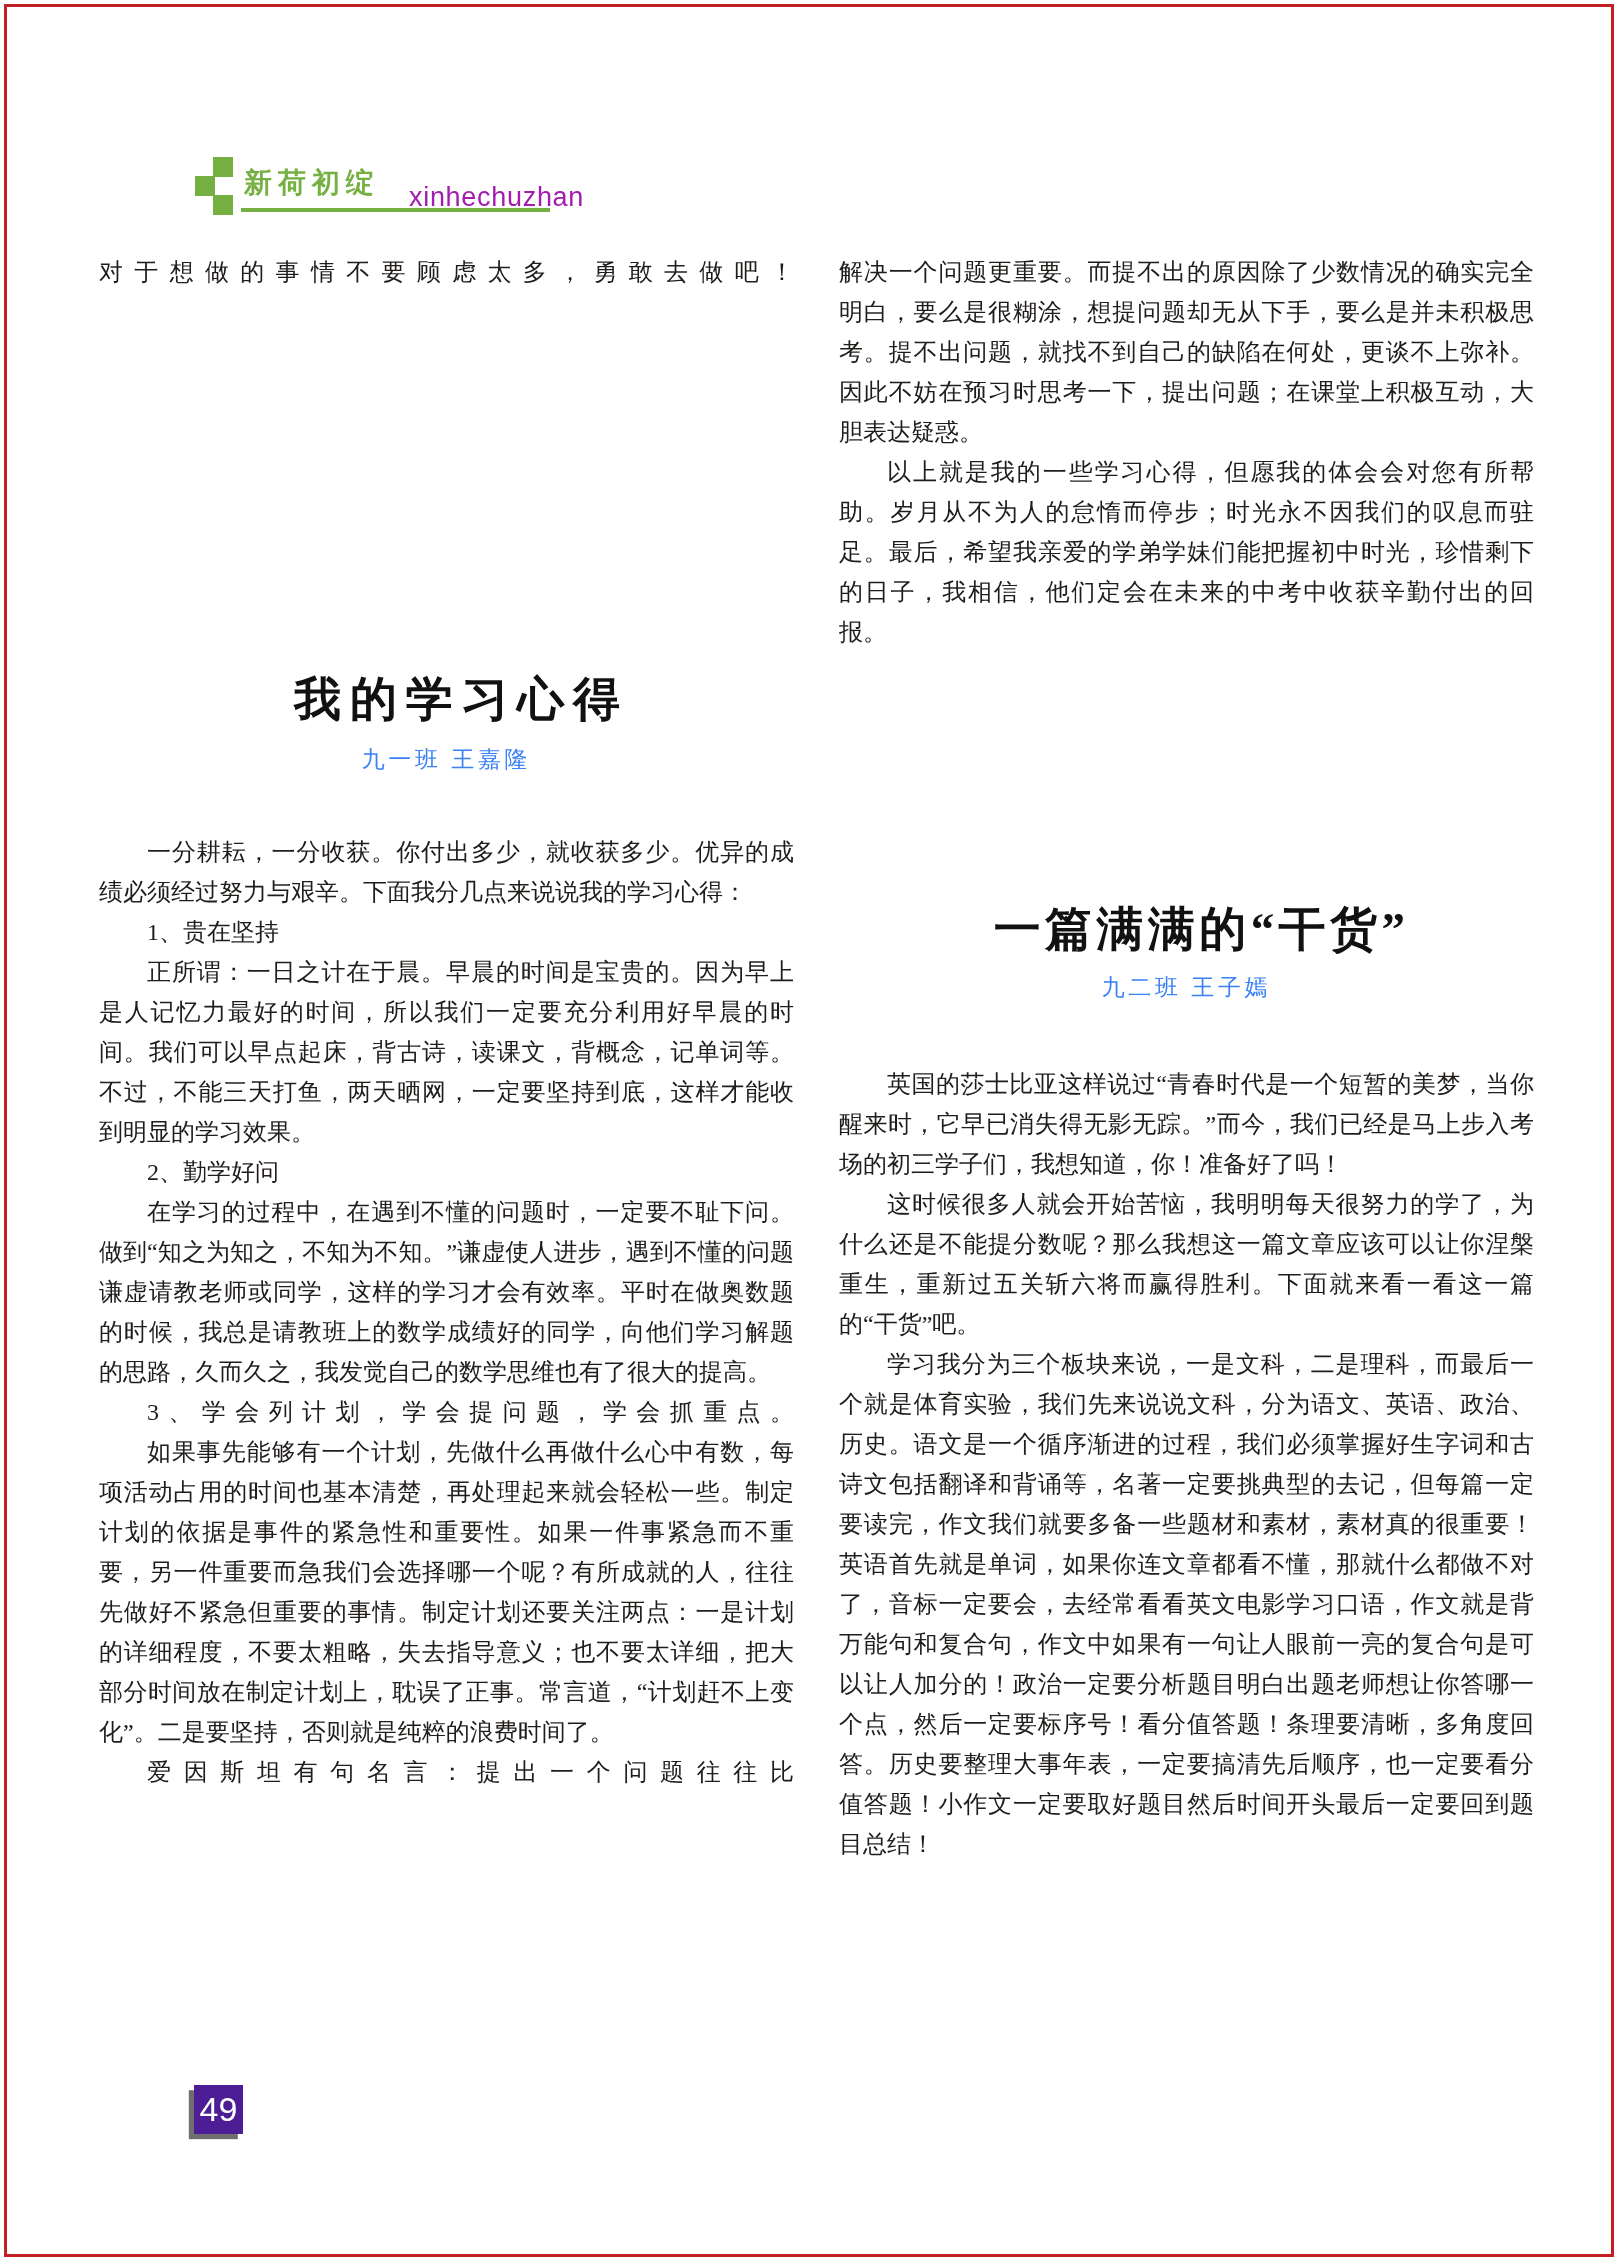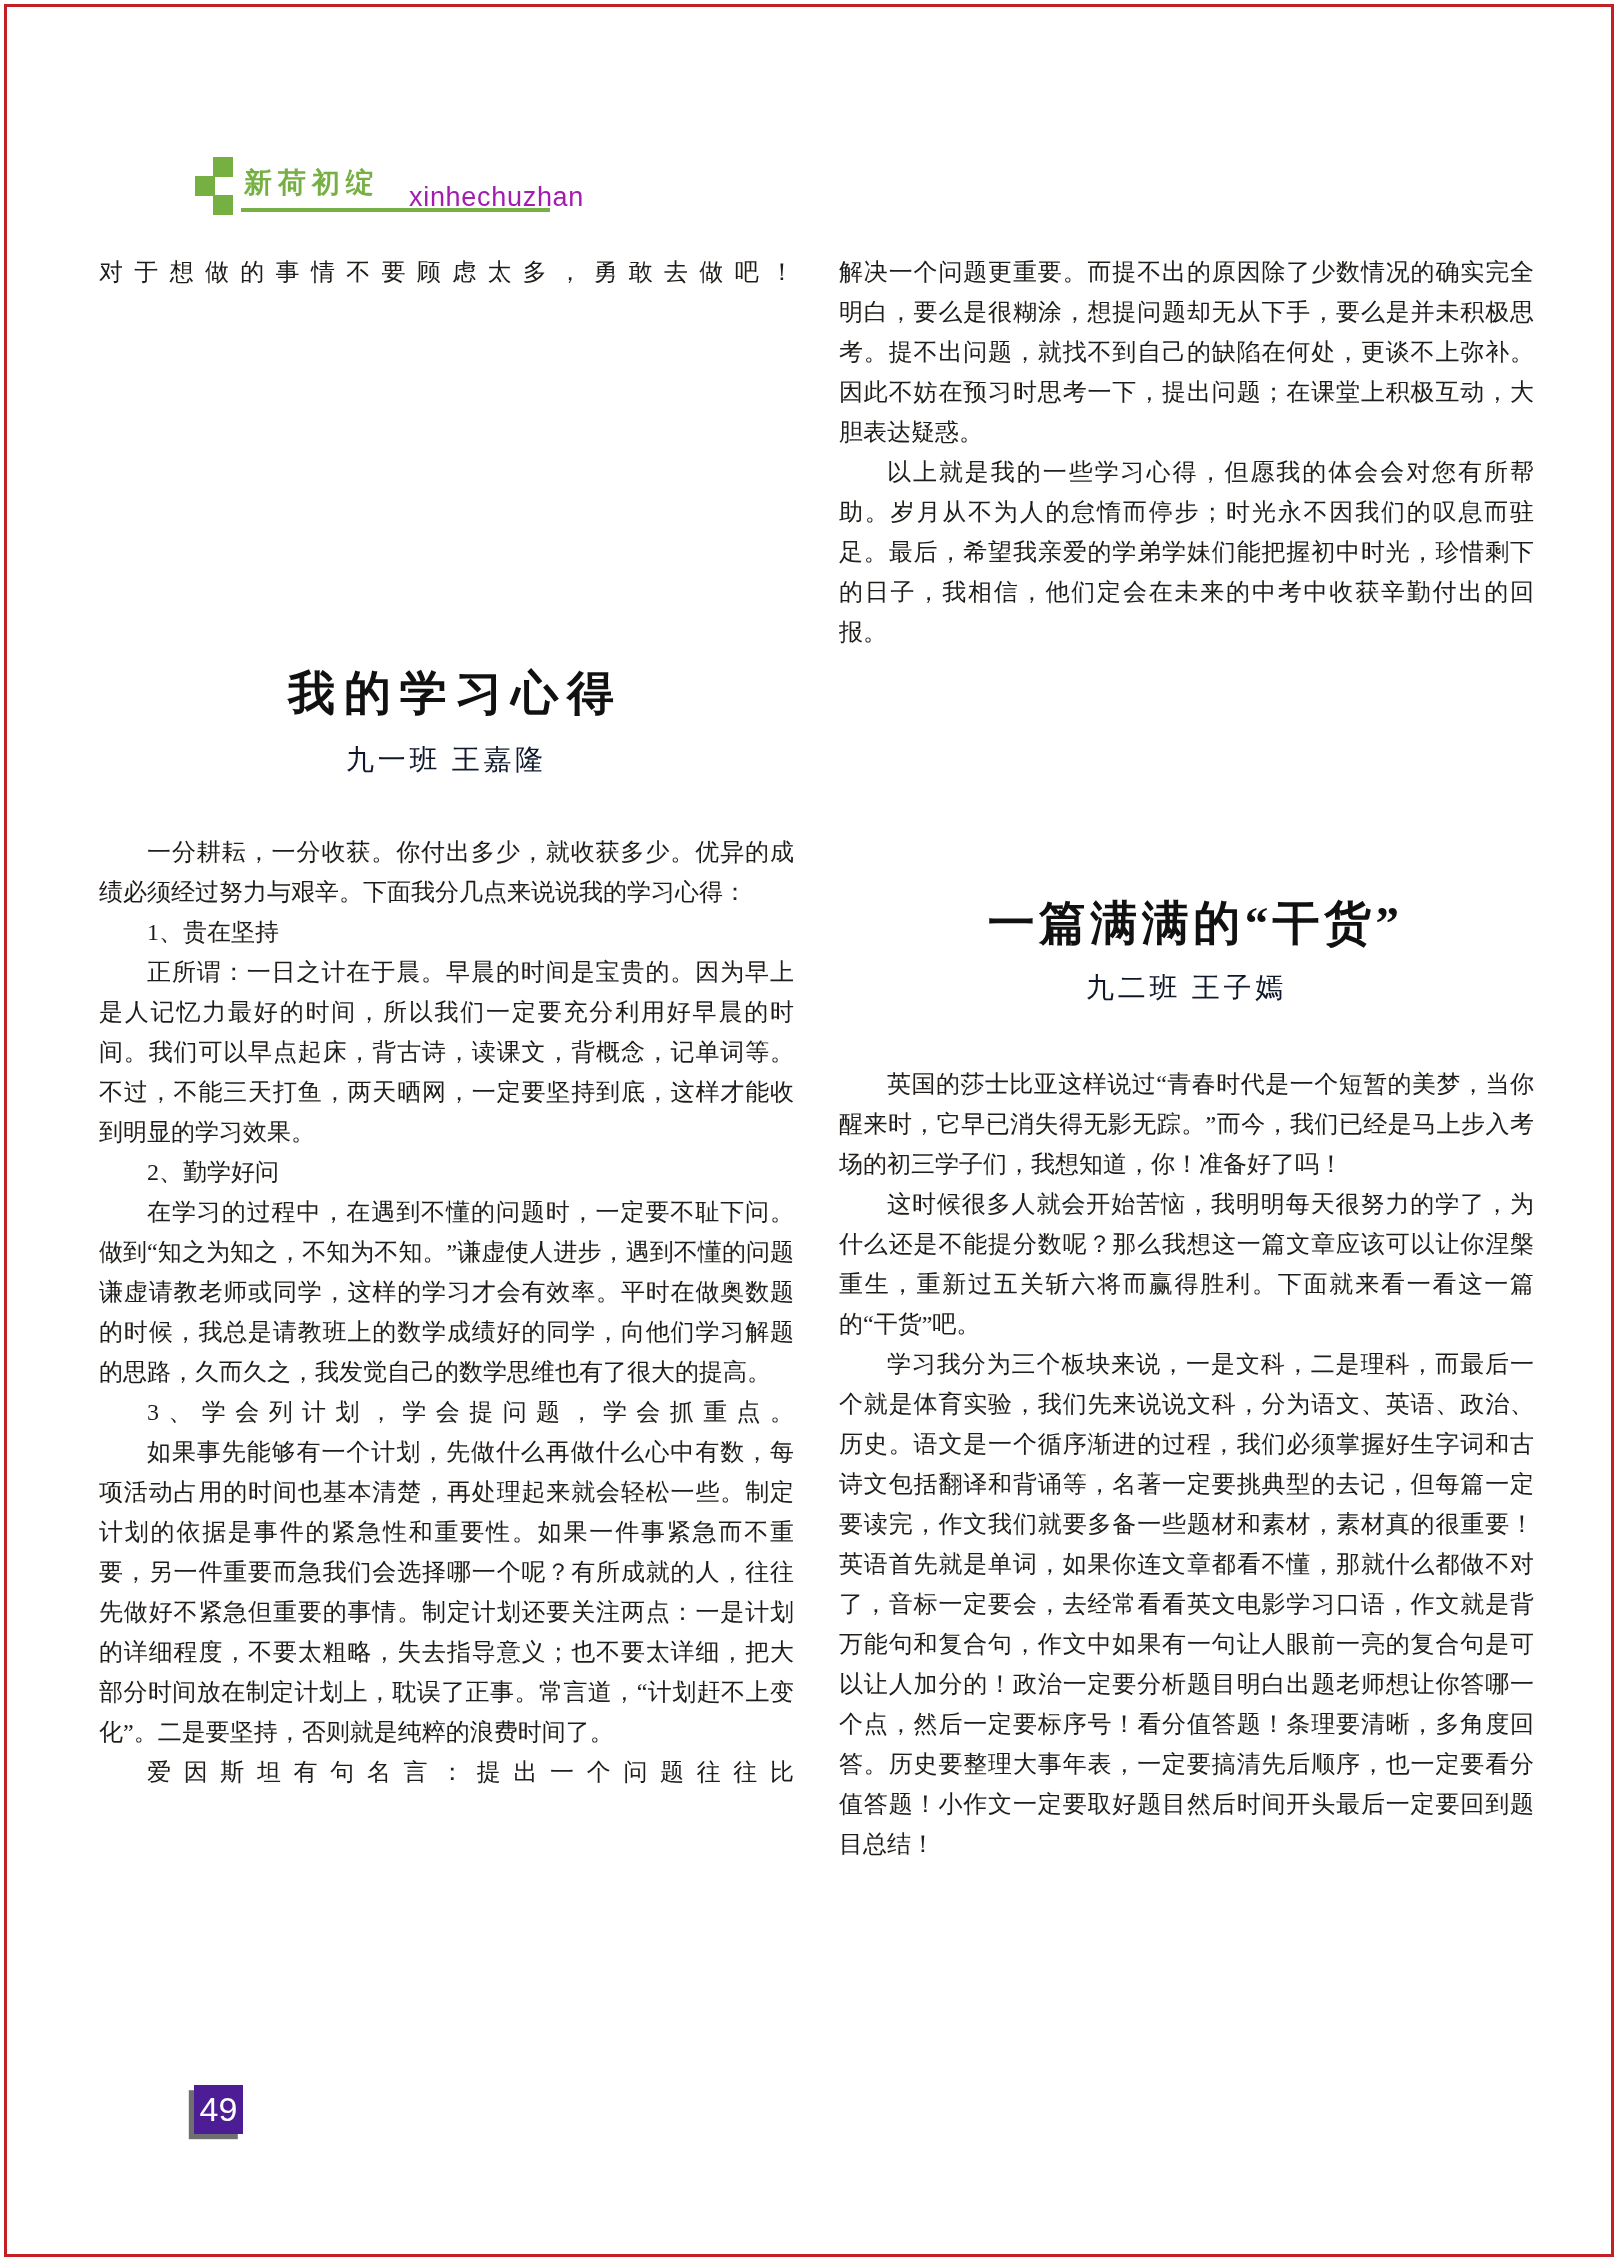--- a/index.html
+++ b/index.html
@@ -43,31 +43,31 @@
     margin:0; font-size:24px; line-height:40px;
     text-align:justify;
   }
   .indent { text-indent:2em; }
   .fill { text-align-last:justify; }
   #intro-left  { left:99px;  top:252px; }
   #body-left   { left:99px;  top:832px; }
   #cont-right  { left:839px; top:252px; }
   #body-right  { left:839px; top:1064px; }
   .article-title {
-    position:absolute; width:695px; margin:9px;
+    position:absolute; width:695px; margin:15px;
     text-align:center; font-weight:bold; color:#111;
     font-size:47px; line-height:54px; letter-spacing:8.8px;
     white-space:nowrap;
   }
   #title1 { left:99px;  top:657px;  }
   #title2 { left:839px; top:887px; letter-spacing:4.4px; }
   .article-author {
     position:absolute; width:695px; margin:0;
-    text-align:center; font-size:28px; line-height:35px;
-    letter-spacing:3.7px; color:#0f172a; white-space:nowrap;
+    text-align:center; font-size:23px; line-height:35px;
+    letter-spacing:3.7px; color:#3b82f6; white-space:nowrap;
   }
   #author1 { left:99px;  top:742px; }
   #author2 { left:839px; top:970px; }
   
   .page-badge {
     position:absolute; left:194px; top:2085px;
     width:49px; height:49px; background:#4c1d95;
     box-shadow:-5.2px 5.2px 0 #6f6f6f;
     display:flex; align-items:center; justify-content:center;
   }

